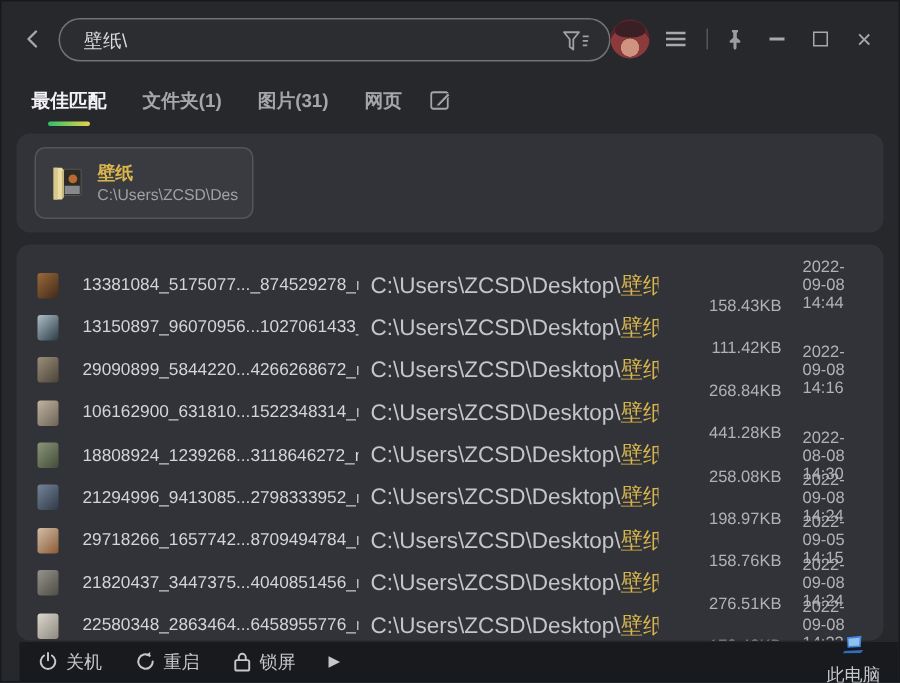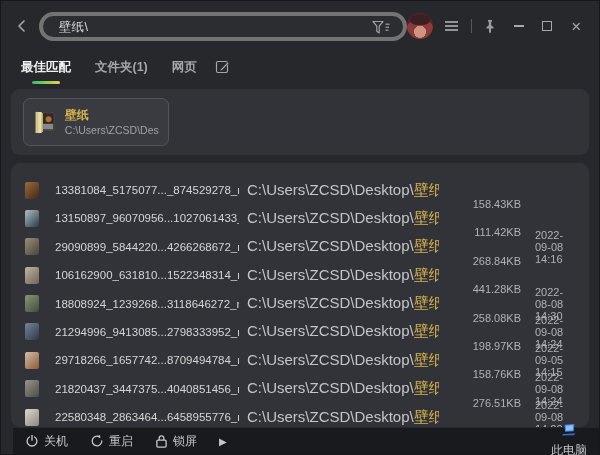--- a/index.html
+++ b/index.html
@@ -8,21 +8,21 @@
     font-family:"Liberation Sans", sans-serif;
     background:#27282c; color:#d6d7d9; overflow:hidden;
     position:relative; width:600px; height:455px;
   }
   .window { position:absolute; inset:0; background:#27282c; border:1px solid #17181b; display:flex; flex-direction:column; }
 
   
   .titlebar { height:50px; display:flex; align-items:center; padding:0 12px 0 10px; flex:0 0 auto; }
   .back-btn { width:24px; height:24px; display:flex; align-items:center; justify-content:center; color:#a6a8ac; cursor:pointer; margin-right:6px; }
   .searchbox {
-    width:402px; height:29px; border:4px solid #737373; border-radius:15px;
+    width:402px; height:29px; border:1px solid #737373; border-radius:15px;
     background:#2b2d31; display:flex; align-items:center; padding:3px 12px 0 16px;
   }
   .search-text { flex:1; font-size:12.5px; color:#dadbdd; letter-spacing:.3px; }
   .icon { display:inline-flex; align-items:center; justify-content:center; }
   .tb-spacer { flex:1; }
   .avatar {
     width:26px; height:26px; border-radius:50%; overflow:hidden; cursor:pointer;
     background:radial-gradient(circle at 50% 72%, #cf9480 0 26%, #8d3a3c 27% 60%, #5f2330 61%);
     position:relative; flex:0 0 auto;
   }
@@ -126,20 +126,23 @@
         <span class="close-glyph">×</span>
       </div>
   </div>
 
   <div class="tabs">
     <span class="tab active">
     <span>最佳匹配</span>
   </span>
       <span class="tab">
     <span>文件夹(1)</span>
+  </span>
+      <span class="tab">
+    <span>图片(31)</span>
   </span>
       <span class="tab">
     <span>网页</span>
   </span>
       <span class="edit-icon icon">
       <svg width="15" height="15" viewBox="0 0 15 15">
           <rect x="1.5" y="2.5" width="11" height="11" rx="1.5" fill="none" stroke="#a4a6aa" stroke-width="1.2"></rect>
           <path d="M5.5 10.5 L12.5 3.2 L13.8 4.5 L6.8 11.5 L5 11.8 Z" fill="#a4a6aa" stroke="#313338" stroke-width="0.6"></path>
         </svg>
     </span>
@@ -161,20 +164,21 @@
       </div>
     </div>
   </div>
 
   <div class="panel list-panel" id="file-list">
       <div class="file-row">
     <span class="thumb" style="background: linear-gradient(135deg, rgb(154, 106, 58), rgb(64, 40, 26));"></span>
     <span class="f-name">13381084_5175077..._874529278_n.jpg</span>
     <span class="f-path"><span>C:\Users\ZCSD\Desktop\</span><span class="hl">壁纸</span></span>
     <span class="f-size">158.43KB</span>
+    <span class="f-date">2022-09-08 14:44</span>
   </div>
       <div class="file-row">
     <span class="thumb" style="background: linear-gradient(135deg, rgb(174, 191, 200), rgb(44, 58, 68));"></span>
     <span class="f-name">13150897_96070956...1027061433_n.jpg</span>
     <span class="f-path"><span>C:\Users\ZCSD\Desktop\</span><span class="hl">壁纸</span></span>
     <span class="f-size">111.42KB</span>
   </div>
       <div class="file-row">
     <span class="thumb" style="background: linear-gradient(135deg, rgb(154, 142, 122), rgb(76, 68, 56));"></span>
     <span class="f-name">29090899_5844220...4266268672_n.jpg</span>

